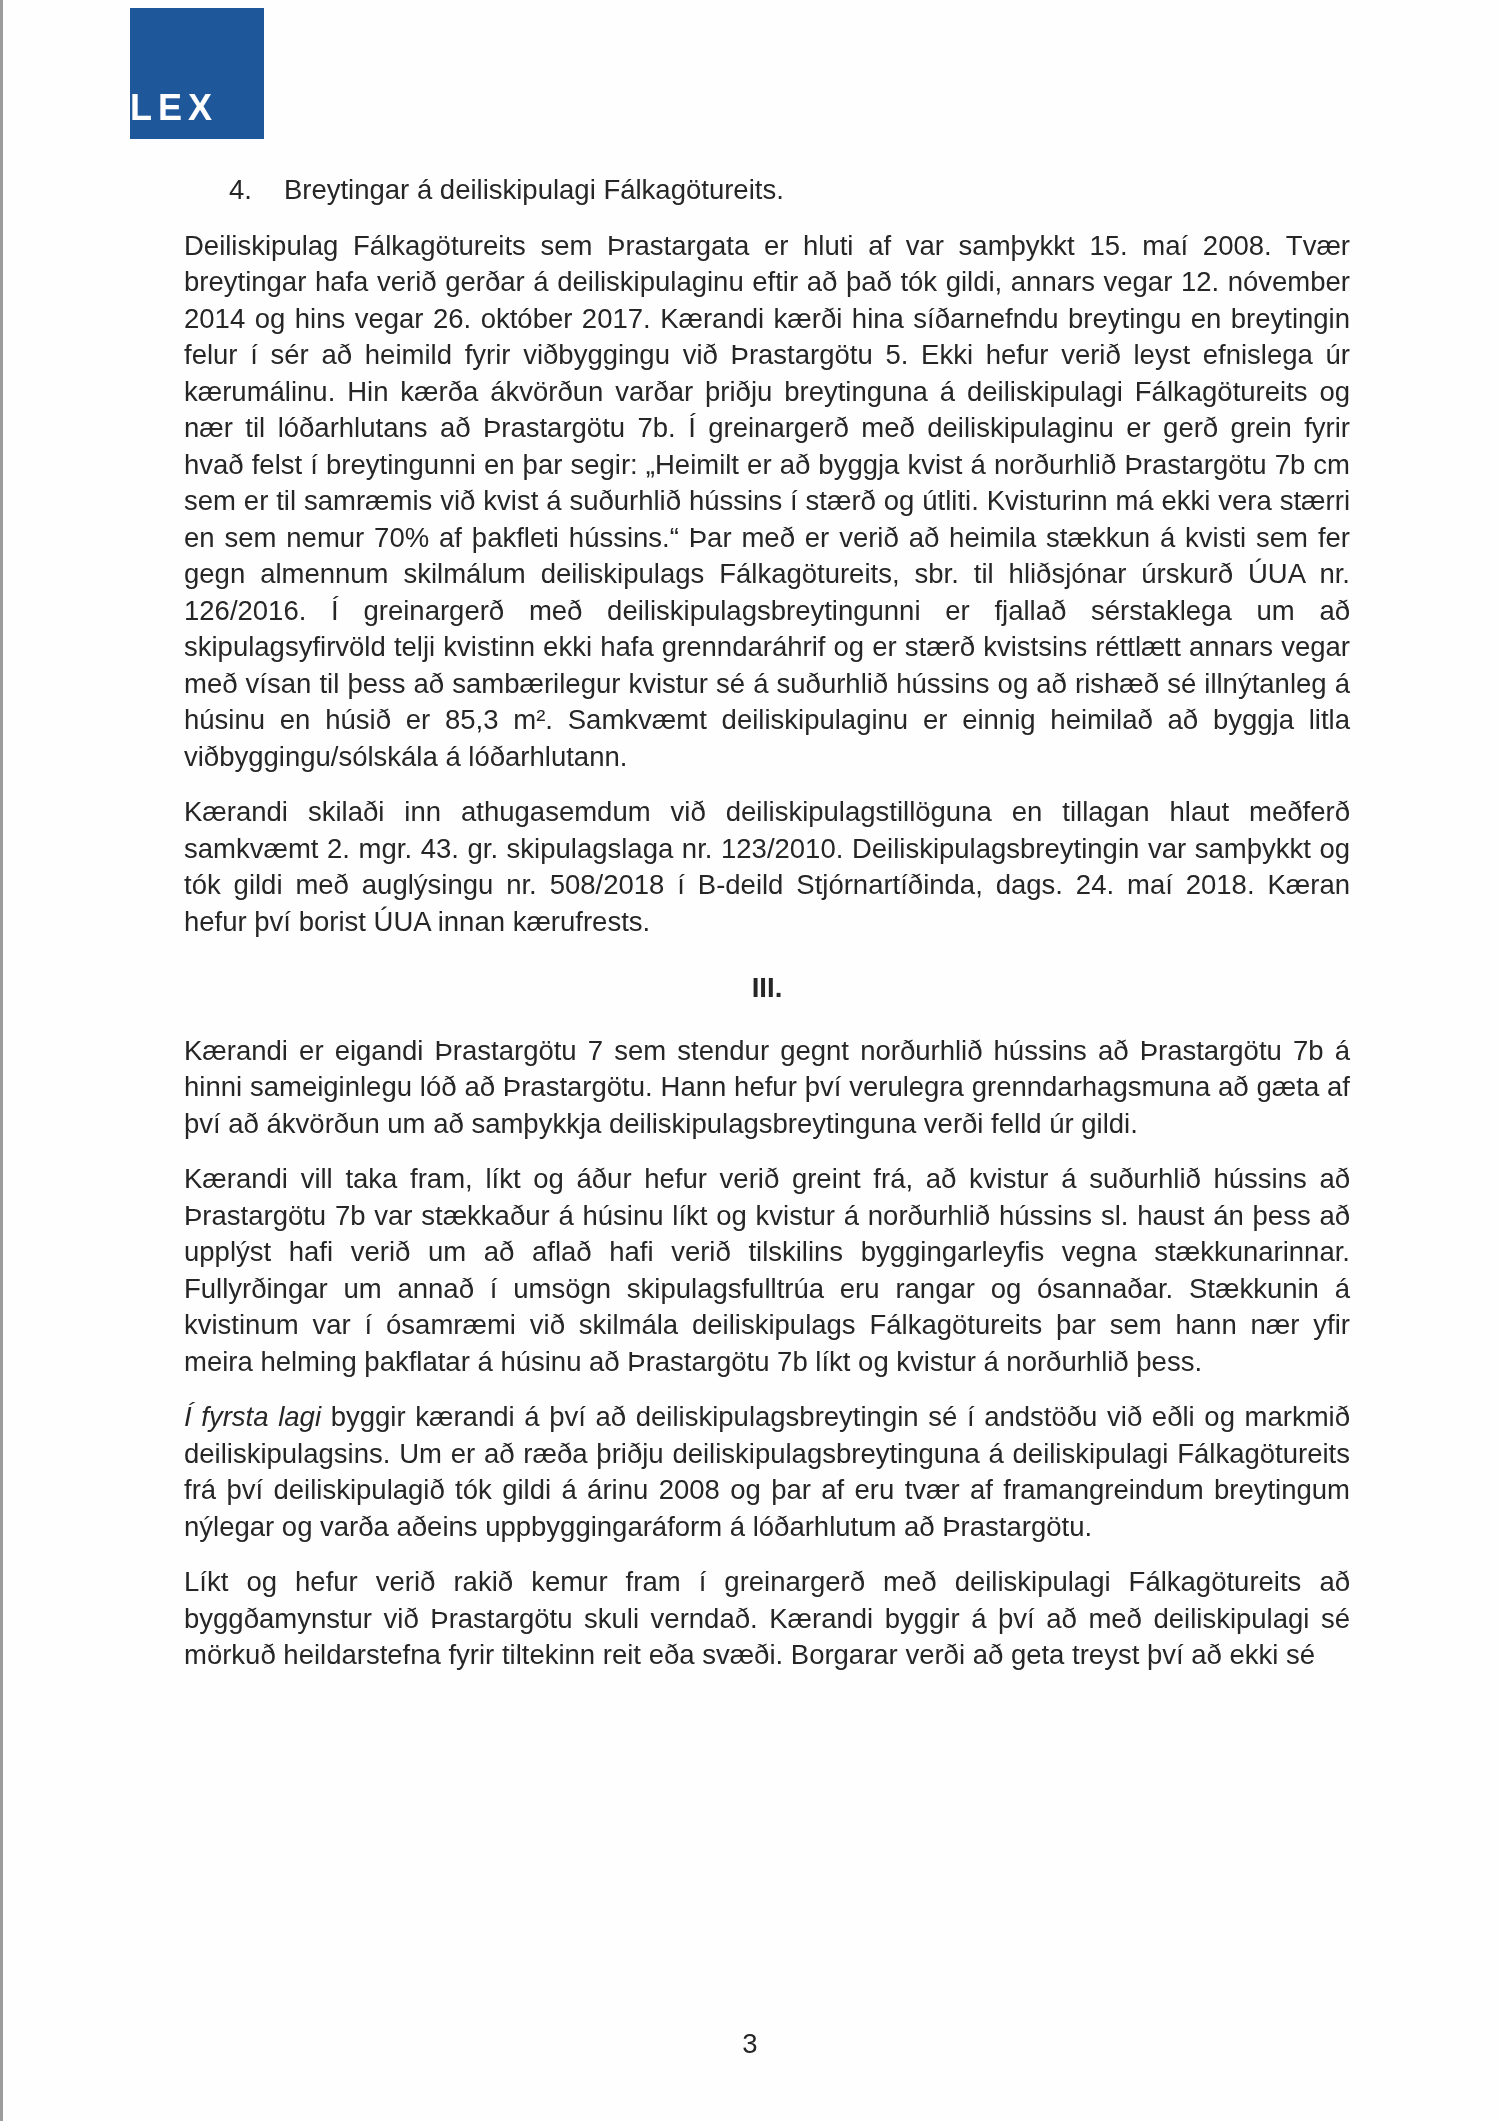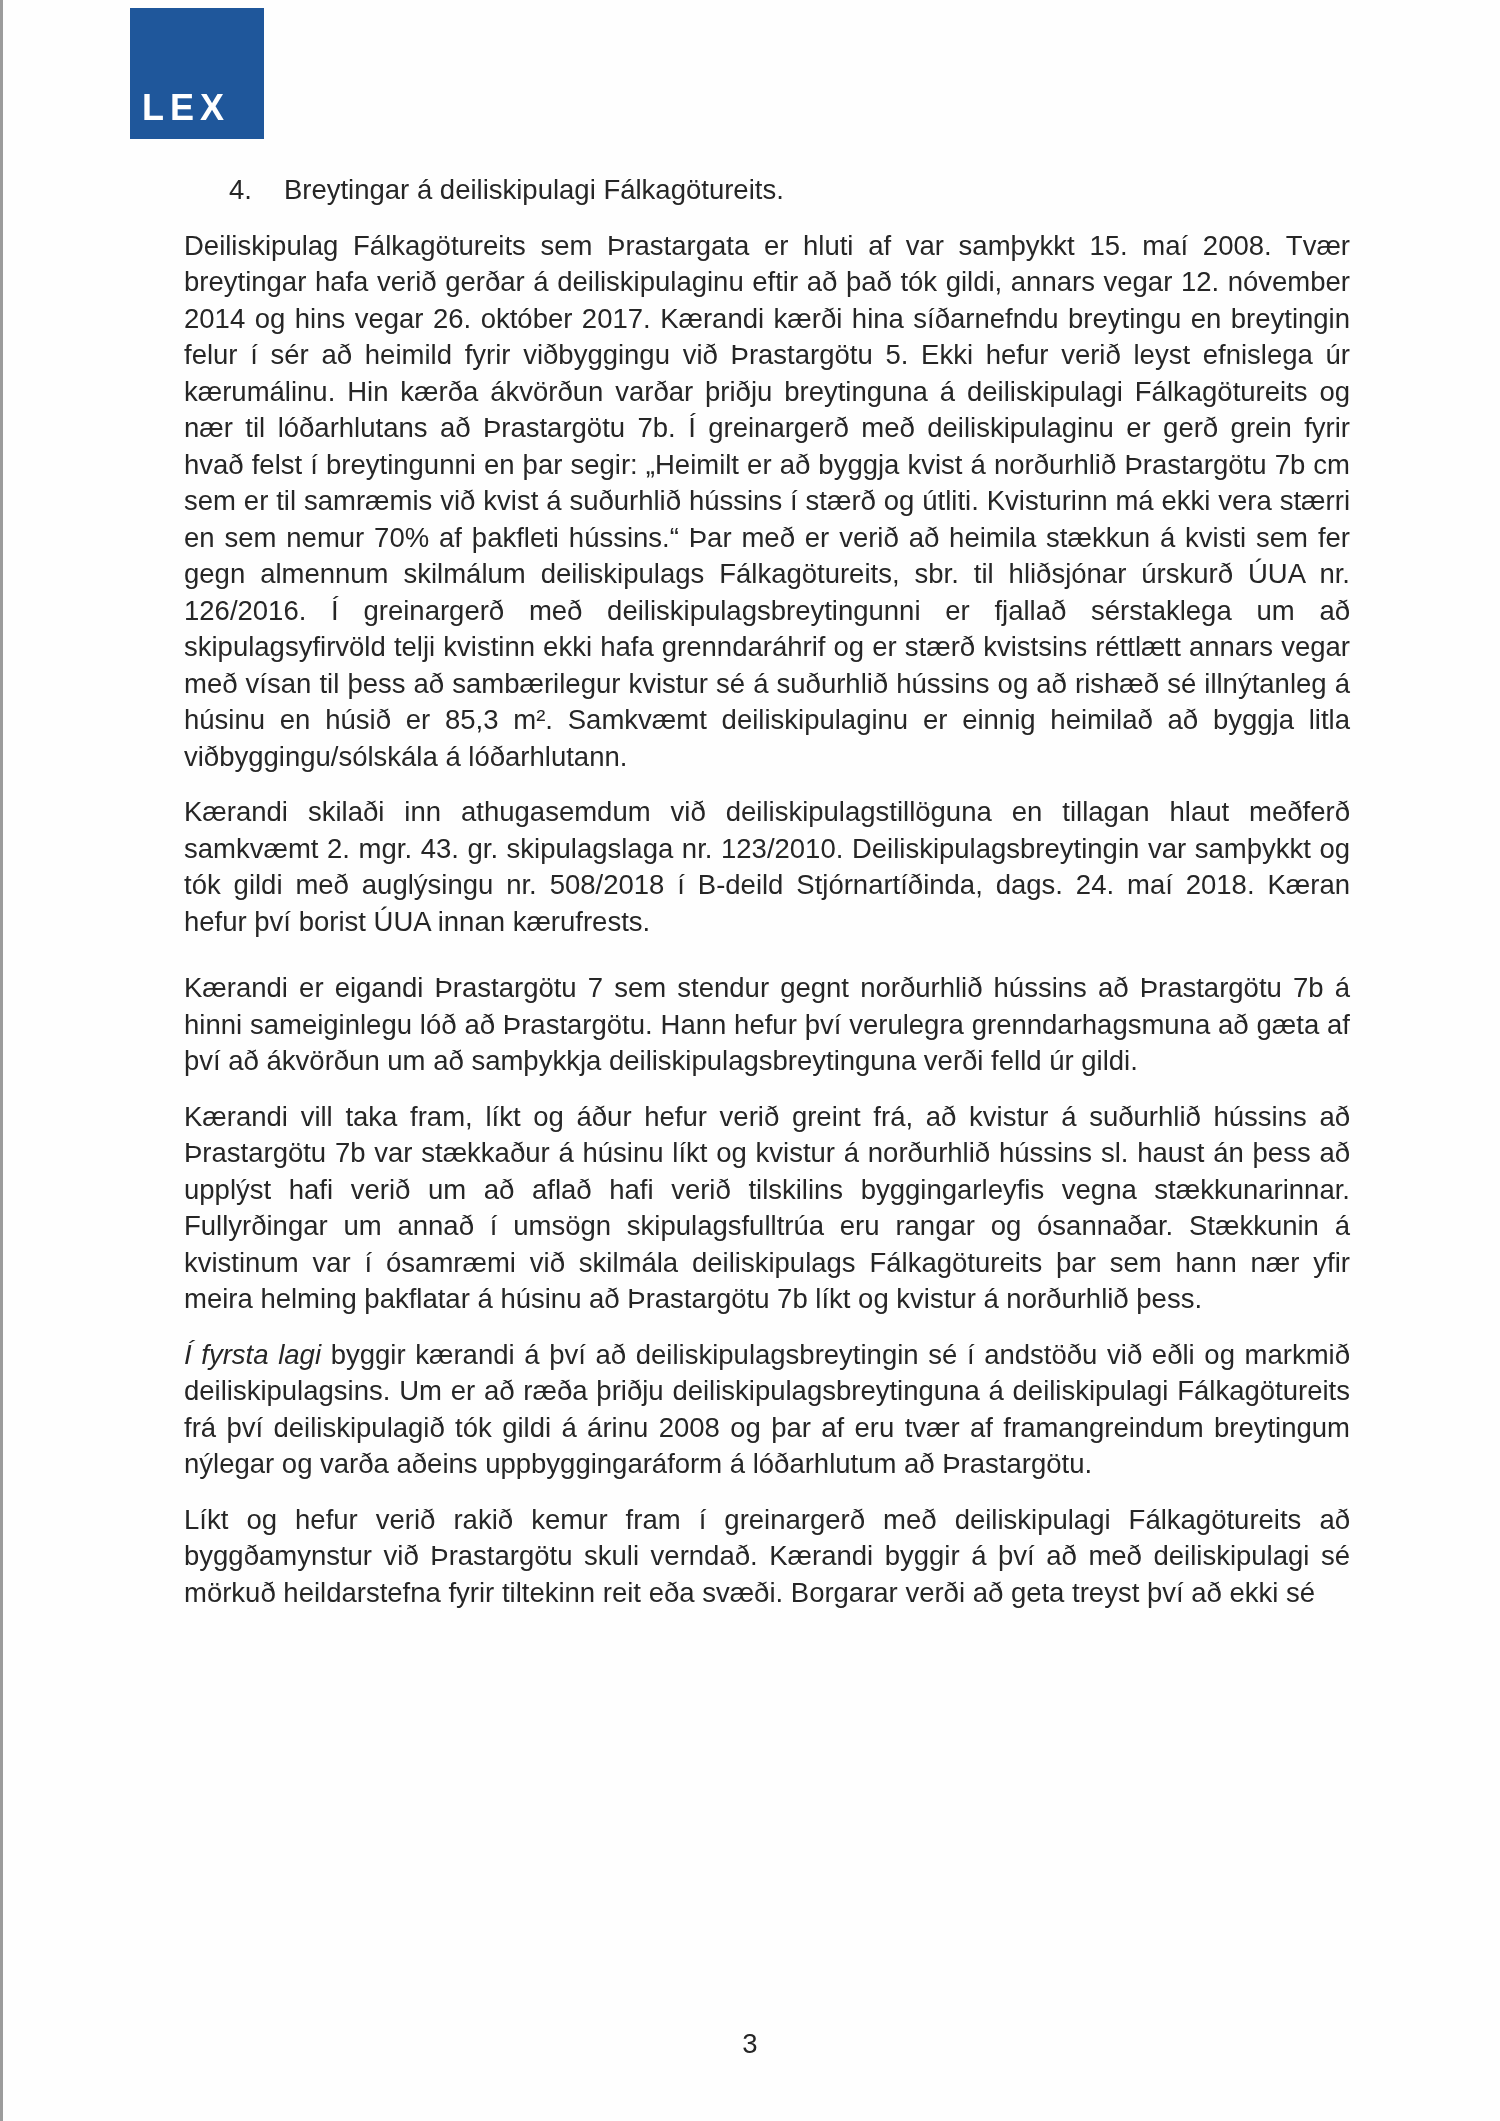--- a/index.html
+++ b/index.html
@@ -15,21 +15,21 @@
   .scan-edge {
     position:absolute; left:0; top:0; width:3px; height:100%;
     background:#4a4a4a; opacity:.55;
   }
   .logo {
     position:absolute; left:130px; top:8px;
     width:134px; height:131px;
     background:#1f579b;
   }
   .logo-text {
-    position:absolute; left:12px; bottom:10px;
+    position:absolute; left:0; bottom:10px;
     color:#ffffff; font-weight:bold;
     font-size:36px; letter-spacing:6px;
     font-family:"Liberation Sans","DejaVu Sans",sans-serif;
   }
   .content {
     position:absolute; left:184px; top:172px; width:1166px;
     font-size:27.5px; line-height:36.5px;
     text-align:justify;
   }
   .para { margin:0 0 19px 0; }
@@ -63,20 +63,21 @@
 
   <div class="content">
 
     <p class="heading4"><span class="h4num">4.</span><span class="h4title">Breytingar á deiliskipulagi Fálkagötureits.</span></p>
 
     <p class="para">Deiliskipulag Fálkagötureits sem Þrastargata er hluti af var samþykkt 15. maí 2008. Tvær breytingar hafa verið gerðar á deiliskipulaginu eftir að það tók gildi, annars vegar 12. nóvember 2014 og hins vegar 26. október 2017. Kærandi kærði hina síðarnefndu breytingu en breytingin felur í sér að heimild fyrir viðbyggingu við Þrastargötu 5. Ekki hefur verið leyst efnislega úr kærumálinu. Hin kærða ákvörðun varðar þriðju breytinguna á deiliskipulagi Fálkagötureits og nær til lóðarhlutans að Þrastargötu 7b. Í greinargerð með deiliskipulaginu er gerð grein fyrir hvað felst í breytingunni en þar segir: „Heimilt er að byggja kvist á norðurhlið Þrastargötu 7b cm sem er til samræmis við kvist á suðurhlið hússins í stærð og útliti. Kvisturinn má ekki vera stærri en sem nemur 70% af þakfleti hússins.“ Þar með er verið að heimila stækkun á kvisti sem fer gegn almennum skilmálum deiliskipulags Fálkagötureits, sbr. til hliðsjónar úrskurð ÚUA nr. 126/2016. Í greinargerð með deiliskipulagsbreytingunni er fjallað sérstaklega um að skipulagsyfirvöld telji kvistinn ekki hafa grenndaráhrif og er stærð kvistsins réttlætt annars vegar með vísan til þess að sambærilegur kvistur sé á suðurhlið hússins og að rishæð sé illnýtanleg á húsinu en húsið er 85,3 m². Samkvæmt deiliskipulaginu er einnig heimilað að byggja litla viðbyggingu/sólskála á lóðarhlutann.</p>
 
     <p class="para">Kærandi skilaði inn athugasemdum við deiliskipulagstillöguna en tillagan hlaut meðferð samkvæmt 2. mgr. 43. gr. skipulagslaga nr. 123/2010. Deiliskipulagsbreytingin var samþykkt og tók gildi með auglýsingu nr. 508/2018 í B-deild Stjórnartíðinda, dags. 24. maí 2018. Kæran hefur því borist ÚUA innan kærufrests.</p>
 
     <div class="center-heading">
+      <div>III.</div>
     </div>
 
     <p class="para">Kærandi er eigandi Þrastargötu 7 sem stendur gegnt norðurhlið hússins að Þrastargötu 7b á hinni sameiginlegu lóð að Þrastargötu. Hann hefur því verulegra grenndarhagsmuna að gæta af því að ákvörðun um að samþykkja deiliskipulagsbreytinguna verði felld úr gildi.</p>
 
     <p class="para">Kærandi vill taka fram, líkt og áður hefur verið greint frá, að kvistur á suðurhlið hússins að Þrastargötu 7b var stækkaður á húsinu líkt og kvistur á norðurhlið hússins sl. haust án þess að upplýst hafi verið um að aflað hafi verið tilskilins byggingarleyfis vegna stækkunarinnar. Fullyrðingar um annað í umsögn skipulagsfulltrúa eru rangar og ósannaðar. Stækkunin á kvistinum var í ósamræmi við skilmála deiliskipulags Fálkagötureits þar sem hann nær yfir meira helming þakflatar á húsinu að Þrastargötu 7b líkt og kvistur á norðurhlið þess.</p>
 
 
     <p class="para"><span class="italic">Í fyrsta lagi</span> <span>byggir kærandi á því að deiliskipulagsbreytingin sé í andstöðu við eðli og markmið deiliskipulagsins. Um er að ræða þriðju deiliskipulagsbreytinguna á deiliskipulagi Fálkagötureits frá því deiliskipulagið tók gildi á árinu 2008 og þar af eru tvær af framangreindum breytingum nýlegar og varða aðeins uppbyggingaráform á lóðarhlutum að Þrastargötu.</span></p>
 
     <p class="para">Líkt og hefur verið rakið kemur fram í greinargerð með deiliskipulagi Fálkagötureits að byggðamynstur við Þrastargötu skuli verndað. Kærandi byggir á því að með deiliskipulagi sé mörkuð heildarstefna fyrir tiltekinn reit eða svæði. Borgarar verði að geta treyst því að ekki sé</p>

